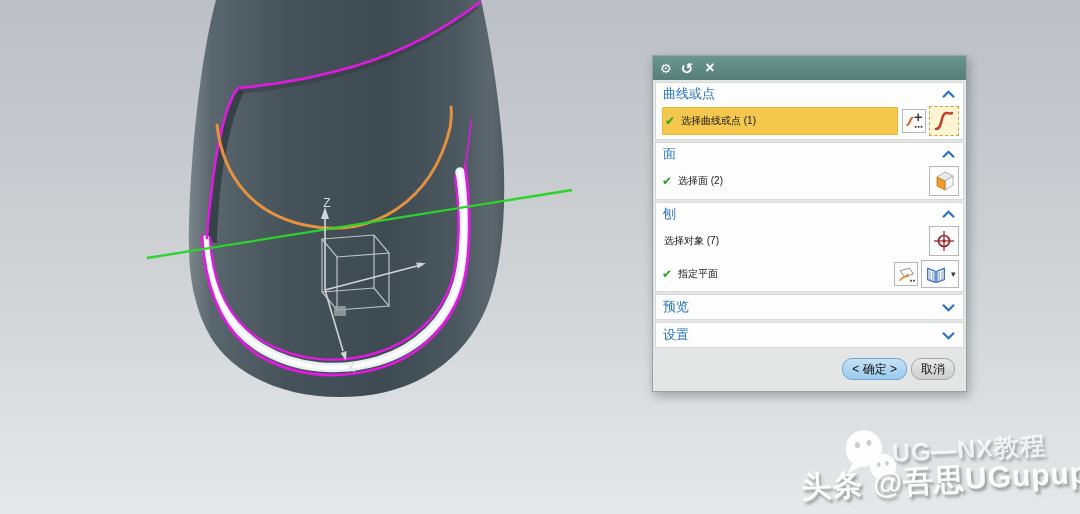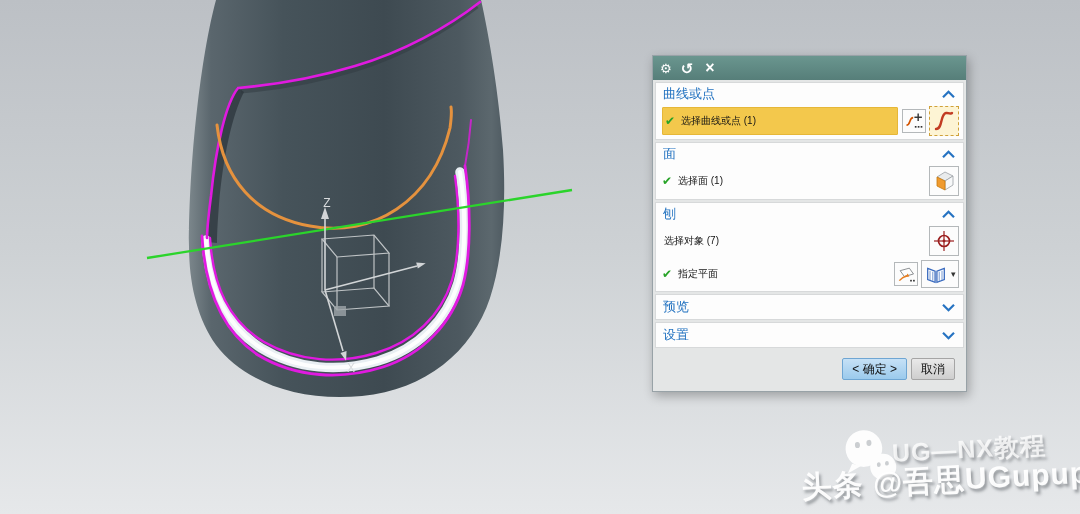--- a/index.html
+++ b/index.html
@@ -47,21 +47,21 @@
     border:1px solid #b4b8ba;background:#fcfcfc;display:flex;align-items:center;justify-content:center;
     box-sizing:border-box;flex:0 0 auto;
   }
   .ibtn.sm{width:24px;height:24px;margin-right:3px;}
   .ibtn.lg{width:30px;height:30px;}
   .ibtn.spline{width:30px;height:30px;border:1px dashed #cfa13a;background:#fdf4d4;}
   .ibtn.combo{width:38px;height:28px;justify-content:flex-start;padding-left:2px;}
   .caret{font-size:9px;color:#333;margin-left:3px;}
   .footer{margin-top:auto;height:32px;display:flex;align-items:center;justify-content:flex-end;gap:4px;padding:0 9px 4px 0;}
   .btn{
-    font-size:12px;height:22px;padding:0 9px;border-radius:2px;color:#111;
+    font-size:12px;height:22px;padding:0 9px;border-radius:10px;color:#111;
     font-family:"Liberation Sans","DejaVu Sans",sans-serif;cursor:default;
   }
   .btn.ok{background:linear-gradient(#c6e1f6,#9bcaec);border:1px solid #6fa6d3;}
   .btn.cancel{background:linear-gradient(#e9e9e9,#cecece);border:1px solid #a5a5a5;text-align:right;}
 
   
   .watermark{
     position:absolute;left:792px;top:424px;width:290px;height:88px;z-index:2;
     transform:rotate(-3deg);transform-origin:40px 70px;pointer-events:none;
   }
@@ -186,21 +186,21 @@
 
       <div class="card">
         <div class="sec-header">
           <span class="sec-title">面</span>
           <svg class="chev" viewBox="0 0 16 12">
             <polyline points="2,9 8,3 14,9" fill="none" stroke="#2673c2" stroke-width="2.4"></polyline>
           </svg>
         </div>
         <div class="row">
           <span class="check">✔</span>
-          <span class="rlabel">选择面 (1)</span>
+          <span class="rlabel">选择面 (2)</span>
           <span class="spacer"></span>
           <span class="ibtn lg">
             <svg width="26" height="26" viewBox="0 0 26 26">
               <polygon points="6,9 14,4 22,8 14,13" fill="#e9ebec" stroke="#9aa0a4" stroke-width="0.8"></polygon>
               <polygon points="14,13 22,8 22,17 14,22" fill="#f7f8f9" stroke="#9aa0a4" stroke-width="0.8"></polygon>
               <polygon points="6,9 14,13 14,22 6,18" fill="#f09b2f" stroke="#c8780a" stroke-width="0.8"></polygon>
             </svg>
           </span>
         </div>
       </div>

